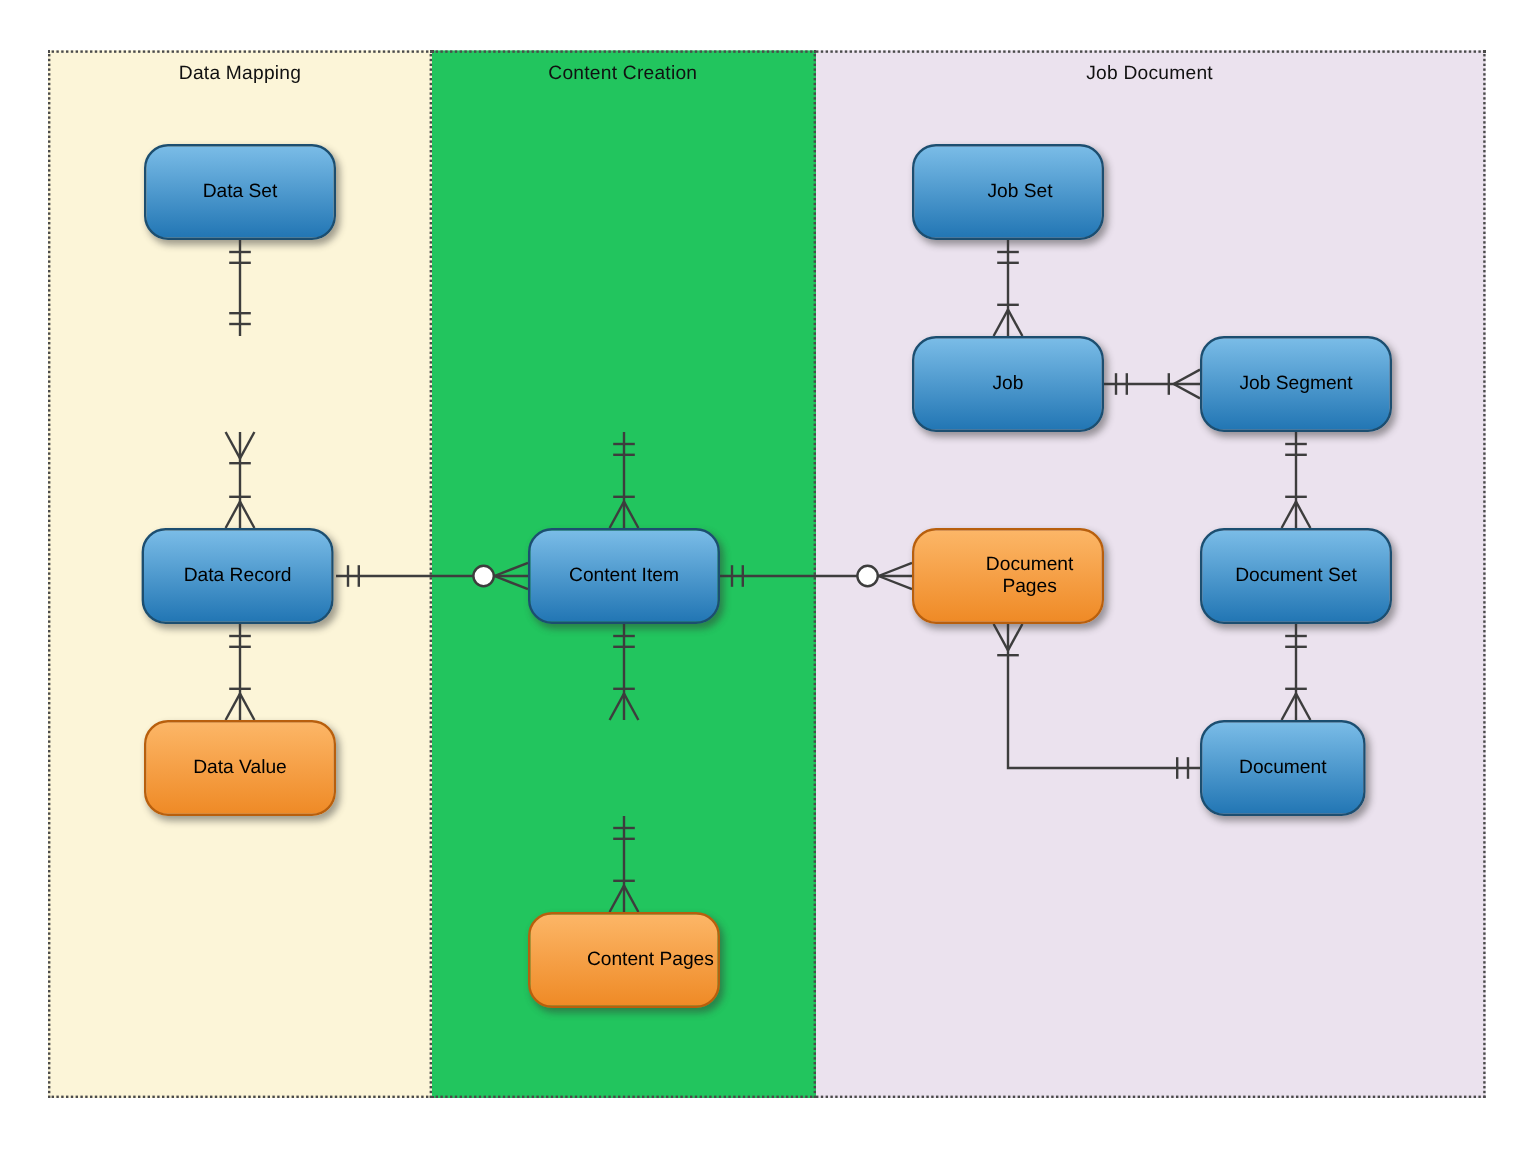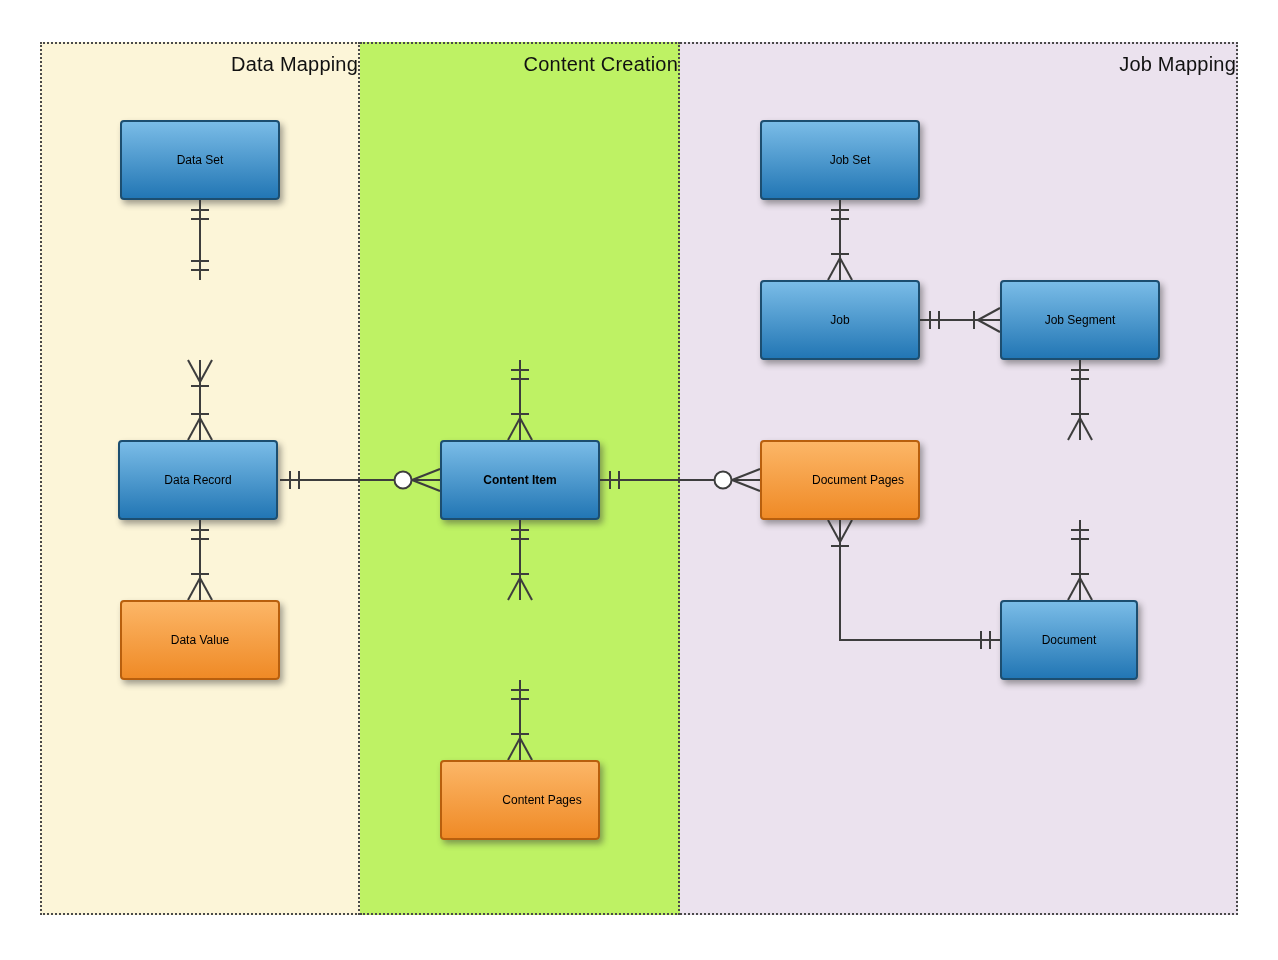--- a/index.html
+++ b/index.html
@@ -15,60 +15,60 @@
   .lane {
     position: absolute;
     top: 42px;
     height: 873px;
     border: 2px dotted #4a4a4a;
   }
   .lane-1 { left: 40px;  width: 320px; }
   .lane-2 { left: 360px; width: 320px; border-left: none; }
   .lane-3 { left: 680px; width: 558px; border-left: none; }
   .lane-title {
-    text-align: right;
+    text-align: center;
     padding-top: 9px;
-    font-size: 20px;
+    font-size: 16px;
     color: #111111;
     letter-spacing: 0.2px;
   }
   #connector-layer {
     position: absolute;
     left: 0; top: 0;
     z-index: 2;
     pointer-events: none;
   }
   .entity {
     position: absolute;
     z-index: 3;
     display: flex;
     align-items: center;
     justify-content: center;
-    border-radius: 4px;
+    border-radius: 20px;
     border: 2px solid #000;
-    font-size: 12px;
+    font-size: 16px;
     color: #000000;
     text-align: center;
     box-shadow: 3px 4px 6px rgba(50,50,50,0.45);
     cursor: default;
   }
   .entity .entity-label { pointer-events: none; }
 </style>
 </head>
 <body>
 
 <div class="page" id="canvas" style="background: rgb(255, 255, 255);">
   <div class="lane lane-1" style="background: rgb(252, 245, 216); border-color: rgb(74, 74, 74);">
     <div class="lane-title">Data Mapping</div>
   </div>
-  <div class="lane lane-2" style="background: #bef264; border-color: rgb(74, 74, 74);">
+  <div class="lane lane-2" style="background: #22c55e; border-color: rgb(74, 74, 74);">
     <div class="lane-title">Content Creation</div>
   </div>
   <div class="lane lane-3" style="background: rgb(235, 226, 238); border-color: rgb(74, 74, 74);">
-    <div class="lane-title">Job Mapping</div>
+    <div class="lane-title">Job Document</div>
   </div>
   <svg id="connector-layer" width="1278" height="960">
       <polyline points="200,200 200,280" fill="none" stroke="#3d3d3d" stroke-width="2"></polyline>
       <g stroke="#3d3d3d" stroke-width="2" fill="none">
         <line x1="209" y1="210" x2="191" y2="210"></line>
         <line x1="209" y1="219" x2="191" y2="219"></line>
       </g>
       <g stroke="#3d3d3d" stroke-width="2" fill="none">
         <line x1="191" y1="270" x2="209" y2="270"></line>
         <line x1="191" y1="261" x2="209" y2="261"></line>
@@ -197,34 +197,37 @@
     </svg>
 <div class="entity" style="left: 120px; top: 120px; width: 160px; height: 80px; background: linear-gradient(rgb(122, 188, 231), rgb(34, 118, 180)); border-color: rgb(28, 78, 112); color: rgb(0, 0, 0);">
       <span class="entity-label">Data Set</span>
     </div>
     <div class="entity" style="left: 118px; top: 440px; width: 160px; height: 80px; background: linear-gradient(rgb(122, 188, 231), rgb(34, 118, 180)); border-color: rgb(28, 78, 112); color: rgb(0, 0, 0);">
       <span class="entity-label">Data Record</span>
     </div>
     <div class="entity" style="left: 120px; top: 600px; width: 160px; height: 80px; background: linear-gradient(rgb(252, 182, 103), rgb(239, 138, 38)); border-color: rgb(184, 95, 13); color: rgb(0, 0, 0);">
       <span class="entity-label">Data Value</span>
     </div>
-    <div class="entity" style="left: 440px; top: 440px; width: 160px; height: 80px; background: linear-gradient(rgb(122, 188, 231), rgb(34, 118, 180)); border-color: rgb(28, 78, 112); color: rgb(0, 0, 0); font-weight: bold;">
+    <div class="entity" style="left: 440px; top: 440px; width: 160px; height: 80px; background: linear-gradient(rgb(122, 188, 231), rgb(34, 118, 180)); border-color: rgb(28, 78, 112); color: rgb(0, 0, 0);">
       <span class="entity-label">Content Item</span>
     </div>
     <div class="entity" style="left: 440px; top: 760px; width: 160px; height: 80px; background: linear-gradient(rgb(252, 182, 103), rgb(239, 138, 38)); border-color: rgb(184, 95, 13); color: rgb(0, 0, 0); padding-left: 44px;">
       <span class="entity-label">Content Pages</span>
     </div>
     <div class="entity" style="left: 760px; top: 120px; width: 160px; height: 80px; background: linear-gradient(rgb(122, 188, 231), rgb(34, 118, 180)); border-color: rgb(28, 78, 112); color: rgb(0, 0, 0); padding-left: 20px;">
       <span class="entity-label">Job Set</span>
     </div>
     <div class="entity" style="left: 760px; top: 280px; width: 160px; height: 80px; background: linear-gradient(rgb(122, 188, 231), rgb(34, 118, 180)); border-color: rgb(28, 78, 112); color: rgb(0, 0, 0);">
       <span class="entity-label">Job</span>
     </div>
     <div class="entity" style="left: 1000px; top: 280px; width: 160px; height: 80px; background: linear-gradient(rgb(122, 188, 231), rgb(34, 118, 180)); border-color: rgb(28, 78, 112); color: rgb(0, 0, 0);">
       <span class="entity-label">Job Segment</span>
     </div>
     <div class="entity" style="left: 760px; top: 440px; width: 160px; height: 80px; background: linear-gradient(rgb(252, 182, 103), rgb(239, 138, 38)); border-color: rgb(184, 95, 13); color: rgb(0, 0, 0); padding-left: 36px;">
       <span class="entity-label">Document Pages</span>
     </div>
+    <div class="entity" style="left: 1000px; top: 440px; width: 160px; height: 80px; background: linear-gradient(rgb(122, 188, 231), rgb(34, 118, 180)); border-color: rgb(28, 78, 112); color: rgb(0, 0, 0);">
+      <span class="entity-label">Document Set</span>
+    </div>
     <div class="entity" style="left: 1000px; top: 600px; width: 138px; height: 80px; background: linear-gradient(rgb(122, 188, 231), rgb(34, 118, 180)); border-color: rgb(28, 78, 112); color: rgb(0, 0, 0);">
       <span class="entity-label">Document</span>
     </div>
   </div>
 
 </body></html>

